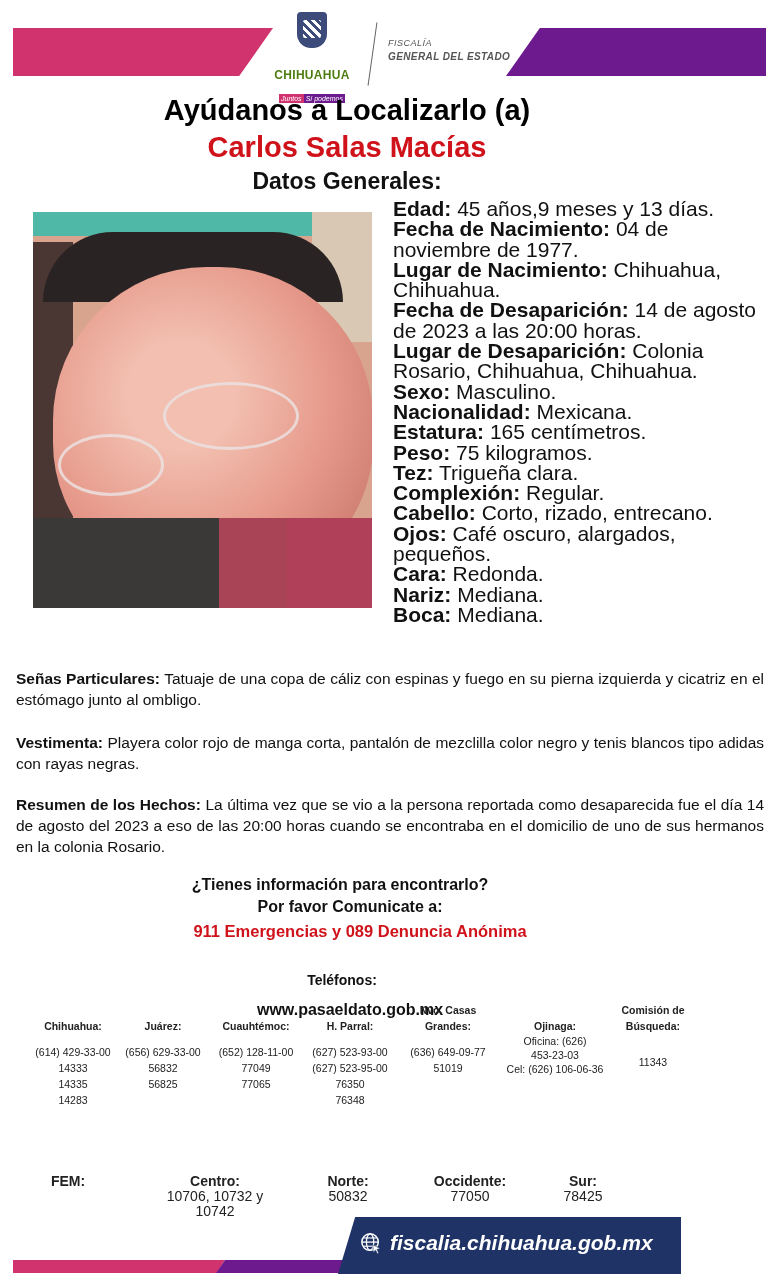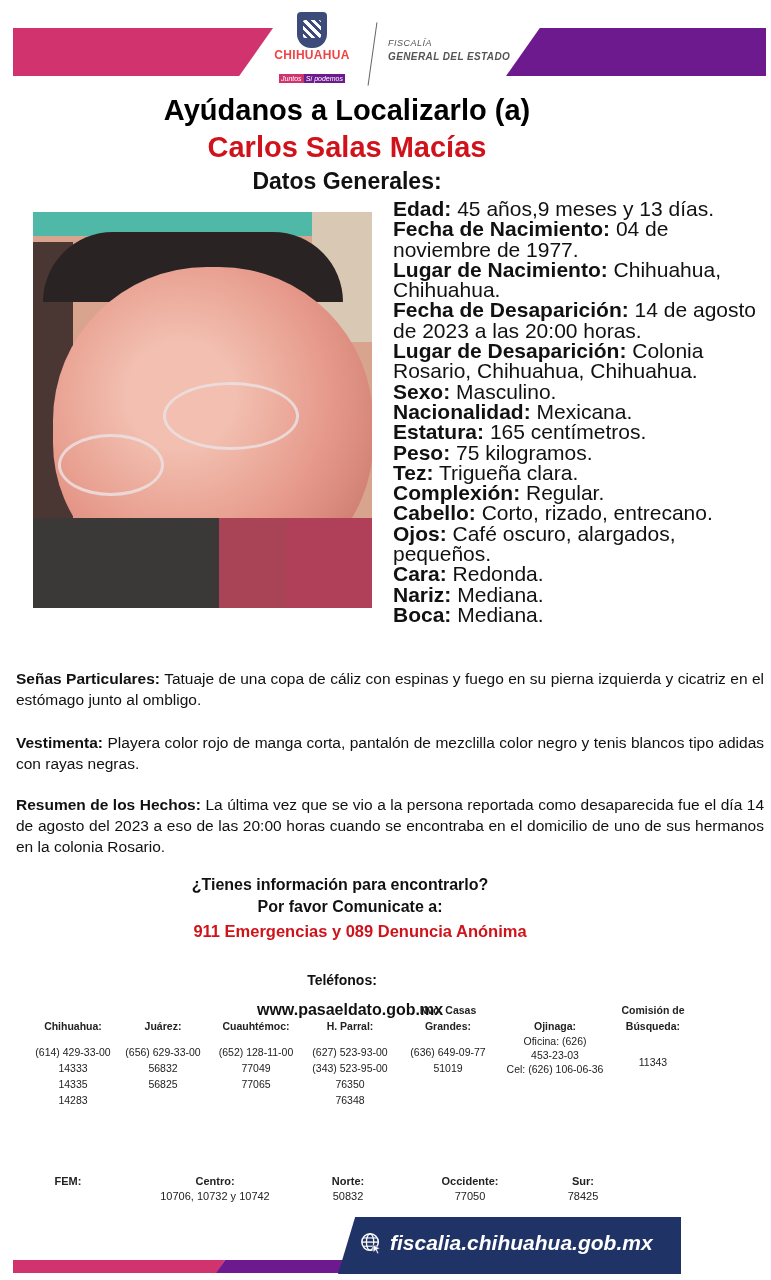--- a/index.html
+++ b/index.html
@@ -9,21 +9,21 @@
   
   .bar-pink { left:13px; top:28px; width:260px; height:48px; background:#d1336e;
               clip-path:polygon(0 0,100% 0,87% 100%,0 100%); }
   .bar-purple { left:506px; top:28px; width:260px; height:48px; background:#6c1a8e;
               clip-path:polygon(13% 0,100% 0,100% 100%,0 100%); }
   .logo-wrap { left:272px; top:12px; width:80px; height:78px; text-align:center; }
   .shield { width:30px; height:36px; margin:0 auto; background:#3d4b7a; border-radius:4px 4px 14px 14px;
             position:relative; }
   .shield:after { content:""; position:absolute; left:6px; top:8px; width:18px; height:18px;
             background:repeating-linear-gradient(45deg,#fff 0 3px,#3d4b7a 3px 6px); border-radius:2px; }
-  .logo-text { font-weight:bold; font-size:12px; color:#ef4444; letter-spacing:0.3px; margin-top:0; }
+  .logo-text { font-weight:bold; font-size:12px; color:#4d7c0f; letter-spacing:0.3px; margin-top:20px; }
   .logo-sub { font-size:4px; color:#666; letter-spacing:1px; height:5px; }
   .juntos { display:inline-block; font-size:7px; font-style:italic; color:#fff; margin-top:1px; }
   .juntos .j1 { background:#d1336e; padding:1px 2px; }
   .juntos .j2 { background:#6c1a8e; padding:1px 2px; }
   .divider { left:372px; top:22px; width:1px; height:64px; background:#666; transform:rotate(8deg); }
   .fiscalia-1 { left:388px; top:38px; font-size:9px; color:#555; letter-spacing:0.5px; font-style:italic; }
   .fiscalia-2 { left:388px; top:51px; font-size:10px; color:#555; font-weight:bold; font-style:italic; letter-spacing:0.4px; }
   
   .title { left:0; width:694px; top:94px; text-align:center; font-size:29px; font-weight:bold; color:#000000; }
   .name { left:0; width:694px; top:131px; text-align:center; font-size:29px; font-weight:bold; color:#d0131b; }
@@ -55,21 +55,21 @@
   .contact { left:0; width:700px; text-align:center; font-weight:bold; }
   .c1 { top:876px; font-size:16px; left:-10px; }
   .c2 { top:898px; font-size:16px; }
   .c3 { top:922px; font-size:16.5px; color:#d0131b; left:10px; }
   .c4 { top:1001px; font-size:16px; }
   .c5 { top:972px; font-size:14px; left:-8px; }
   
   .col { position:absolute; width:100px; text-align:center; font-size:10.5px; line-height:16px; color:#222; }
   .col .hdr { font-weight:bold; height:32px; display:flex; align-items:flex-end; justify-content:center; }
   .col .vals { margin-top:8px; }
-  .fem { position:absolute; top:1174px; width:120px; text-align:center; font-size:11px; line-height:15px; color:#222; }
+  .fem { position:absolute; top:1174px; width:120px; text-align:center; font-size:14px; line-height:15px; color:#222; }
   .fem .hdr { font-weight:bold; }
   
   .foot-pink { left:13px; top:1260px; width:212px; height:13px; background:#d1336e;
                clip-path:polygon(0 0,100% 0,96% 100%,0 100%); }
   .foot-purple { left:216px; top:1260px; width:130px; height:13px; background:#6c1a8e;
                clip-path:polygon(7% 0,100% 0,100% 100%,0 100%); }
   .foot-navy { left:338px; top:1217px; width:343px; height:57px; background:#1f3366;
                clip-path:polygon(5% 0,100% 0,100% 100%,0 100%); }
   .foot-text { left:390px; top:1231px; font-size:21px; font-weight:bold; font-style:italic; color:#fff;text-align:right; }
   .globe { left:360px; top:1232px; width:22px; height:22px; }
@@ -154,21 +154,21 @@
   <div class="vals" style="margin-top:10px;">
     <div>(652) 128-11-00</div>
     <div>77049</div>
     <div>77065</div>
   </div>
 </div>
 <div class="col" style="left:300px; top:1002px;">
   <div class="hdr">H. Parral:</div>
   <div class="vals" style="margin-top:10px;">
     <div>(627) 523-93-00</div>
-    <div>(343) 523-95-00</div>
+    <div>(627) 523-95-00</div>
     <div>76350</div>
     <div>76348</div>
   </div>
 </div>
 <div class="col" style="left:398px; top:1002px;">
   <div class="hdr">Nvo. Casas Grandes:</div>
   <div class="vals" style="margin-top:10px;">
     <div>(636) 649-09-77</div>
     <div>51019</div>
   </div>

